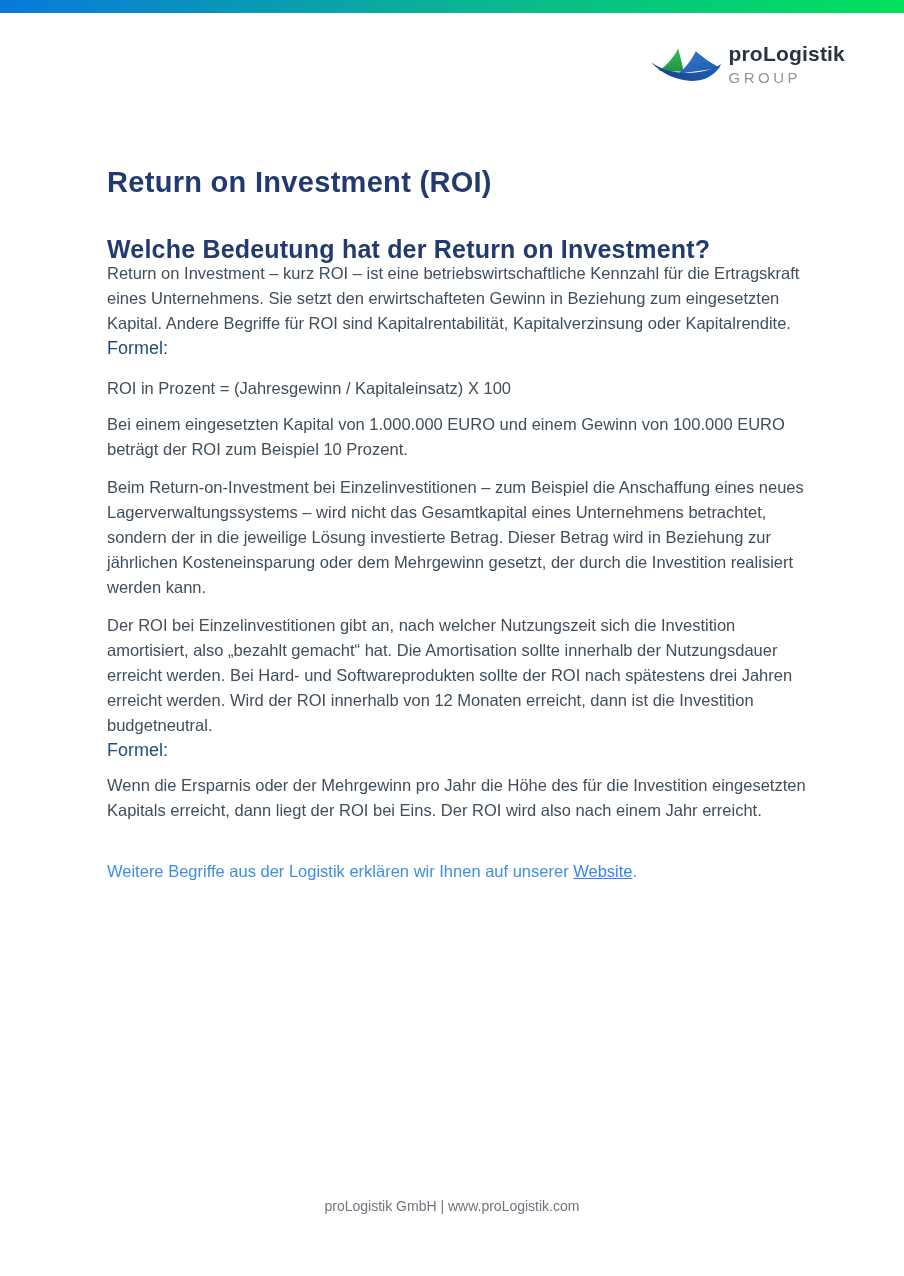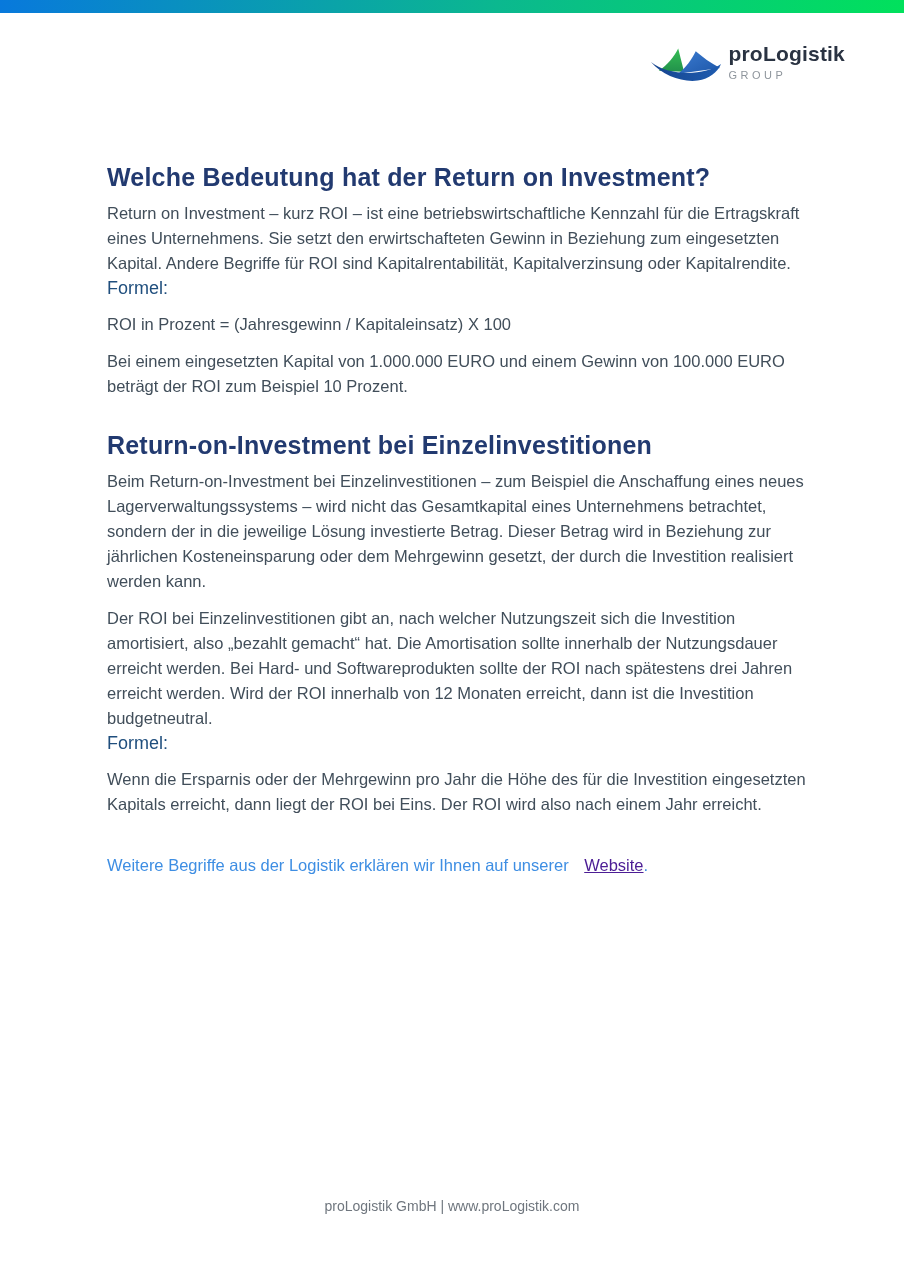--- a/index.html
+++ b/index.html
@@ -17,45 +17,45 @@
   .header {
     display:flex; justify-content:flex-end; padding:29px 59px 0 0; height:82px;
   }
   .logo { display:flex; align-items:flex-start; gap:5px; }
   .logo svg { display:block; margin-top:2px; }
   .logo-text { display:flex; flex-direction:column; }
   .logo-brand {
     font-size:21px; font-weight:700; color:#2A3342; letter-spacing:0.2px; line-height:24px;
   }
   .logo-group {
-    font-size:11px; color:#8E959C; letter-spacing:3.5px; margin-top:3px; font-weight:400;
+    font-size:15px; color:#8E959C; letter-spacing:3.5px; margin-top:3px; font-weight:400;
   }
   .content { margin:70px 87px 0 107px; width:711px; }
   h1.page-title {
     font-size:29px; line-height:34px; font-weight:700; color:#223A70; letter-spacing:0.3px;
   }
   h2.section-heading {
     font-size:25px; line-height:24px; font-weight:700; color:#223A70; letter-spacing:0.2px;
     margin-top:38px;
   }
   h2.section-heading.second { margin-top:34px; }
   p.body-text {
-    font-size:16.5px; line-height:25px; color:#414E5A; margin-top:12px;
+    font-size:16.5px; line-height:25px; color:#414E5A; 
   }
   .formel-label {
     font-size:18px; line-height:24px; font-weight:400; color:#1F4E7D; 
   }
   .formula-line { margin-top:16px; }
   .example-text { margin-top:11px; }
   .para-1 { margin-top:13px; }
   .para-2 { margin-top:13px; }
   .outro {
     font-size:16.5px; line-height:25px; color:#3E8EE3; margin-top:36px;
   }
-  .outro a { color:#4c1d95; text-decoration:underline; cursor:pointer;margin-left:11px; }
+  .outro a { color:#3b82f6; text-decoration:underline; cursor:pointer; }
   .footer {
     position:absolute; left:0; bottom:62px; width:100%;
     text-align:center; font-size:14px; color:#6F767E;
   }
 </style>
 </head>
 <body>
 
 <div class="page">
 
@@ -86,29 +86,29 @@
       </span>
       <span class="logo-text">
         <span class="logo-brand">proLogistik</span>
         <span class="logo-group">GROUP</span>
       </span>
     </div>
   </div>
 
   <div class="content">
 
+    <h1 class="page-title">Return on Investment (ROI)</h1>
 
     <h2 class="section-heading">Welche Bedeutung hat der Return on Investment?</h2>
     <p class="body-text">Return on Investment – kurz ROI – ist eine betriebswirtschaftliche Kennzahl für die Ertragskraft eines Unternehmens. Sie setzt den erwirtschafteten Gewinn in Beziehung zum eingesetzten Kapital. Andere Begriffe für ROI sind Kapitalrentabilität, Kapitalverzinsung oder Kapitalrendite.</p>
 
     <div class="formel-label">Formel:</div>
     <p class="body-text formula-line">ROI in Prozent = (Jahresgewinn / Kapitaleinsatz) X 100</p>
     <p class="body-text example-text">Bei einem eingesetzten Kapital von 1.000.000 EURO und einem Gewinn von 100.000 EURO beträgt der ROI zum Beispiel 10 Prozent.</p>
 
-    <h2 class="section-heading second">Return-on-Investment bei Einzelinvestitionen</h2>
     <p class="body-text para-1">Beim Return-on-Investment bei Einzelinvestitionen – zum Beispiel die Anschaffung eines neues Lagerverwaltungssystems – wird nicht das Gesamtkapital eines Unternehmens betrachtet, sondern der in die jeweilige Lösung investierte Betrag. Dieser Betrag wird in Beziehung zur jährlichen Kosteneinsparung oder dem Mehrgewinn gesetzt, der durch die Investition realisiert werden kann.</p>
     <p class="body-text para-2">Der ROI bei Einzelinvestitionen gibt an, nach welcher Nutzungszeit sich die Investition amortisiert, also „bezahlt gemacht“ hat. Die Amortisation sollte innerhalb der Nutzungsdauer erreicht werden. Bei Hard- und Softwareprodukten sollte der ROI nach spätestens drei Jahren erreicht werden. Wird der ROI innerhalb von 12 Monaten erreicht, dann ist die Investition budgetneutral.</p>
 
     <div class="formel-label">Formel:</div>
     <p class="body-text example-text">Wenn die Ersparnis oder der Mehrgewinn pro Jahr die Höhe des für die Investition eingesetzten Kapitals erreicht, dann liegt der ROI bei Eins. Der ROI wird also nach einem Jahr erreicht.</p>
 
     <p class="outro"><span>Weitere Begriffe aus der Logistik erklären wir Ihnen auf unserer </span><a>Website</a><span>.</span></p>
 
   </div>
 

